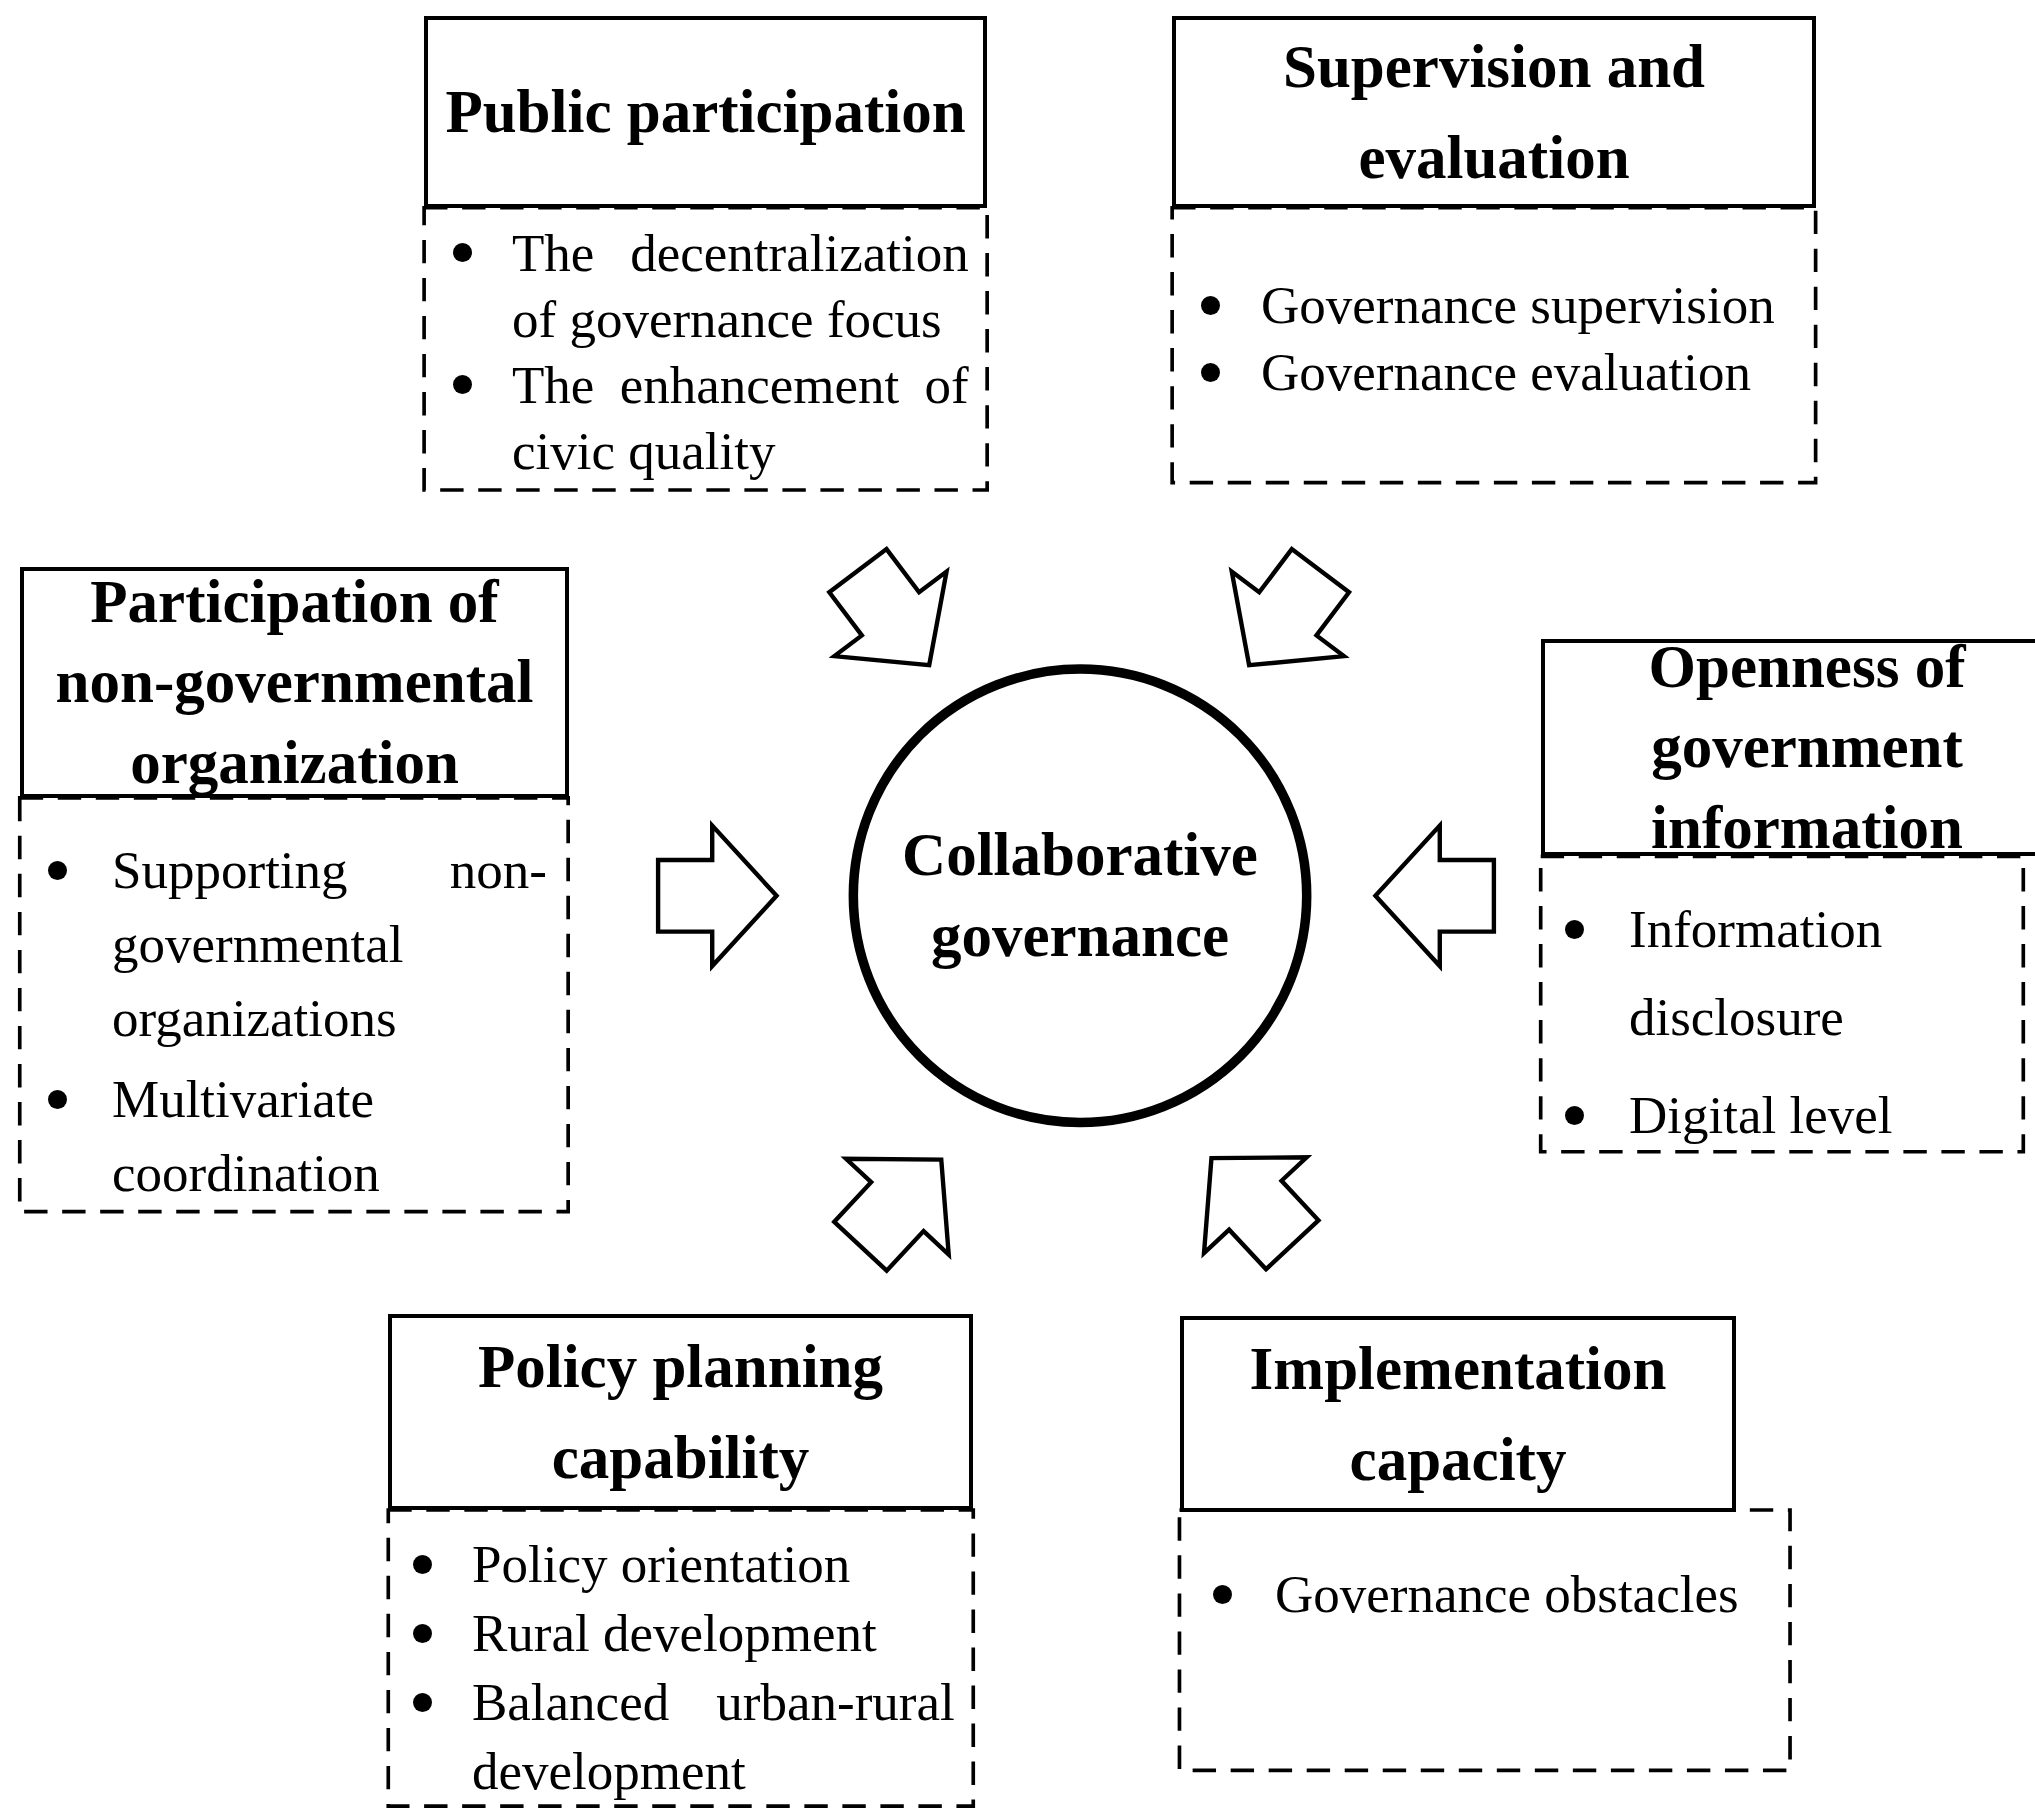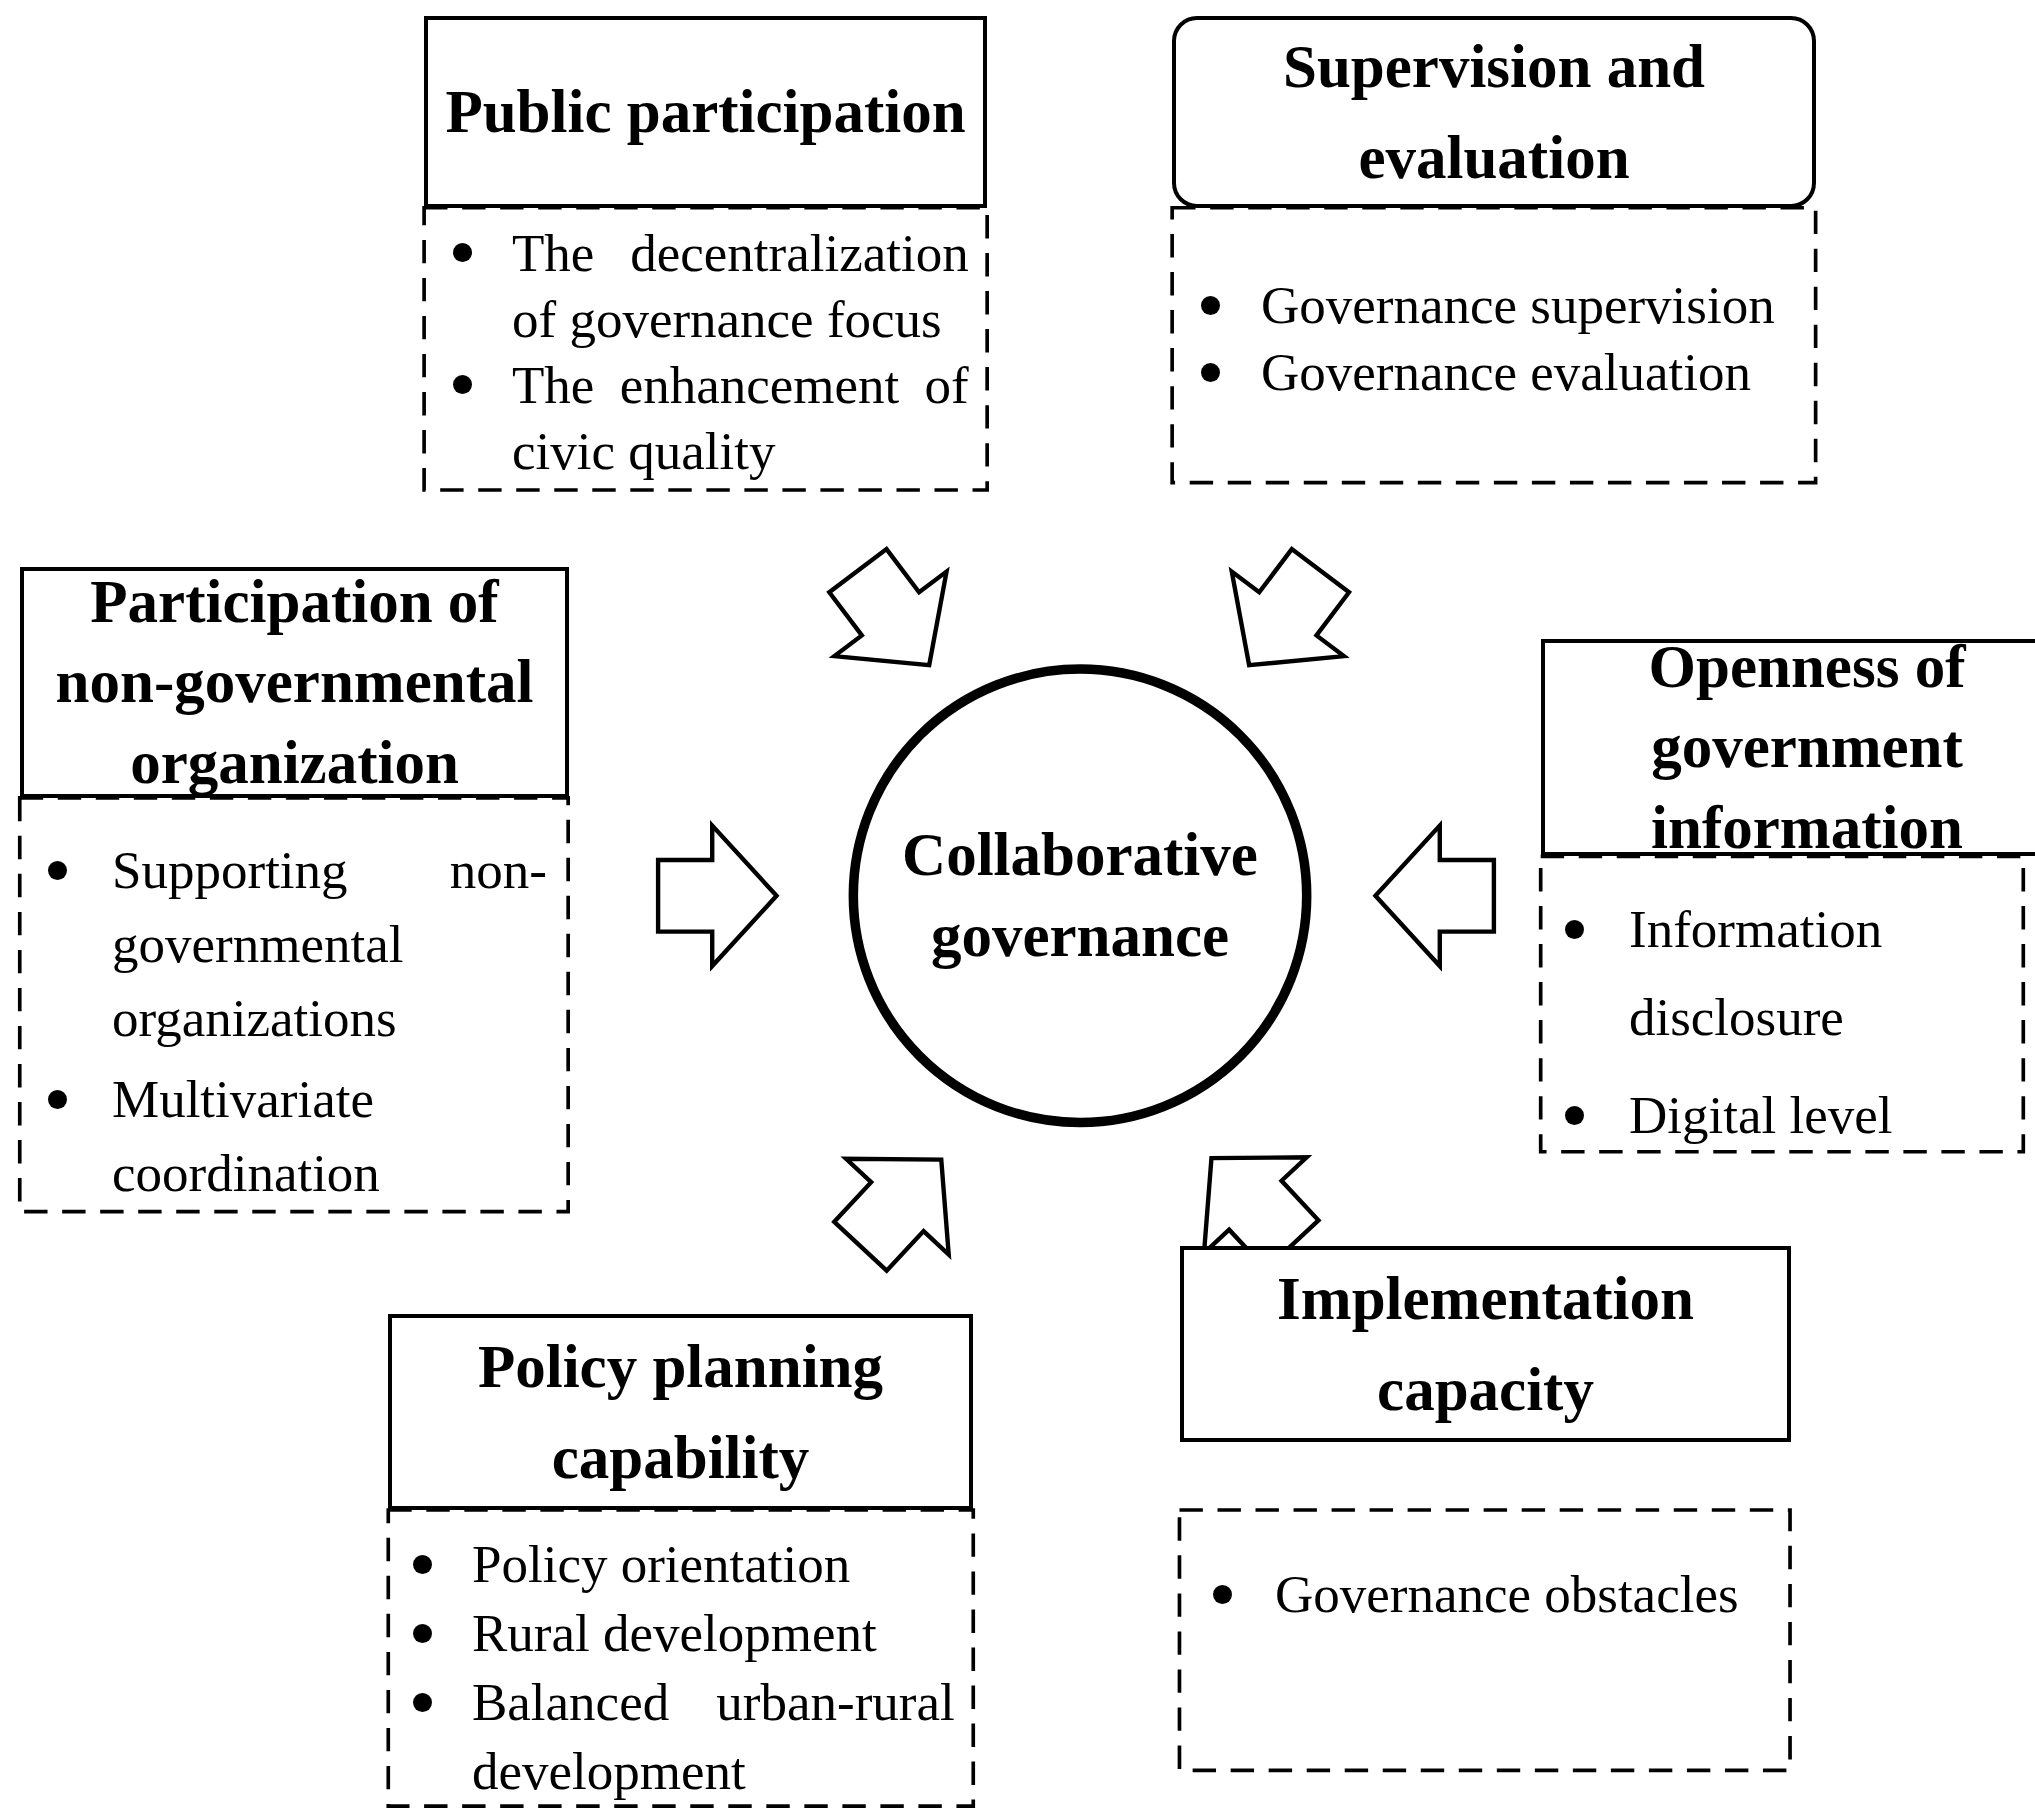--- a/index.html
+++ b/index.html
@@ -136,21 +136,21 @@
     <div class="bullet-item">
       <span class="dot"></span>
       <span class="bullet-text">The decentralization of governance focus</span>
     </div>
     <div class="bullet-item">
       <span class="dot"></span>
       <span class="bullet-text">The enhancement of civic quality</span>
     </div>
   </div>
 
-  <div class="title-box loose" style="left:1172px; top:16px; width:644px; height:192px;border-radius:25px;">Supervision and evaluation</div>
+  <div class="title-box loose" style="left:1172px; top:16px; width:644px; height:192px;">Supervision and evaluation</div>
   <div class="bullets-box g-tr" style="left:1172px; top:208px; width:644px; height:275px;">
     <div class="bullet-item">
       <span class="dot"></span>
       <span class="bullet-text">Governance supervision</span>
     </div>
     <div class="bullet-item">
       <span class="dot"></span>
       <span class="bullet-text">Governance evaluation</span>
     </div>
   </div>
@@ -188,21 +188,21 @@
     <div class="bullet-item">
       <span class="dot"></span>
       <span class="bullet-text">Rural development</span>
     </div>
     <div class="bullet-item">
       <span class="dot"></span>
       <span class="bullet-text">Balanced urban-rural development</span>
     </div>
   </div>
 
-  <div class="title-box loose" style="left:1180px; top:1246px; width:611px; height:196px;">Implementation capacity</div>
+  <div class="title-box loose" style="left:1180px; top:1316px; width:556px; height:196px;">Implementation capacity</div>
   <div class="bullets-box g-br" style="left:1180px; top:1510px; width:611px; height:260px;">
     <div class="bullet-item">
       <span class="dot"></span>
       <span class="bullet-text">Governance obstacles</span>
     </div>
   </div>
 
 </div>
 
 

